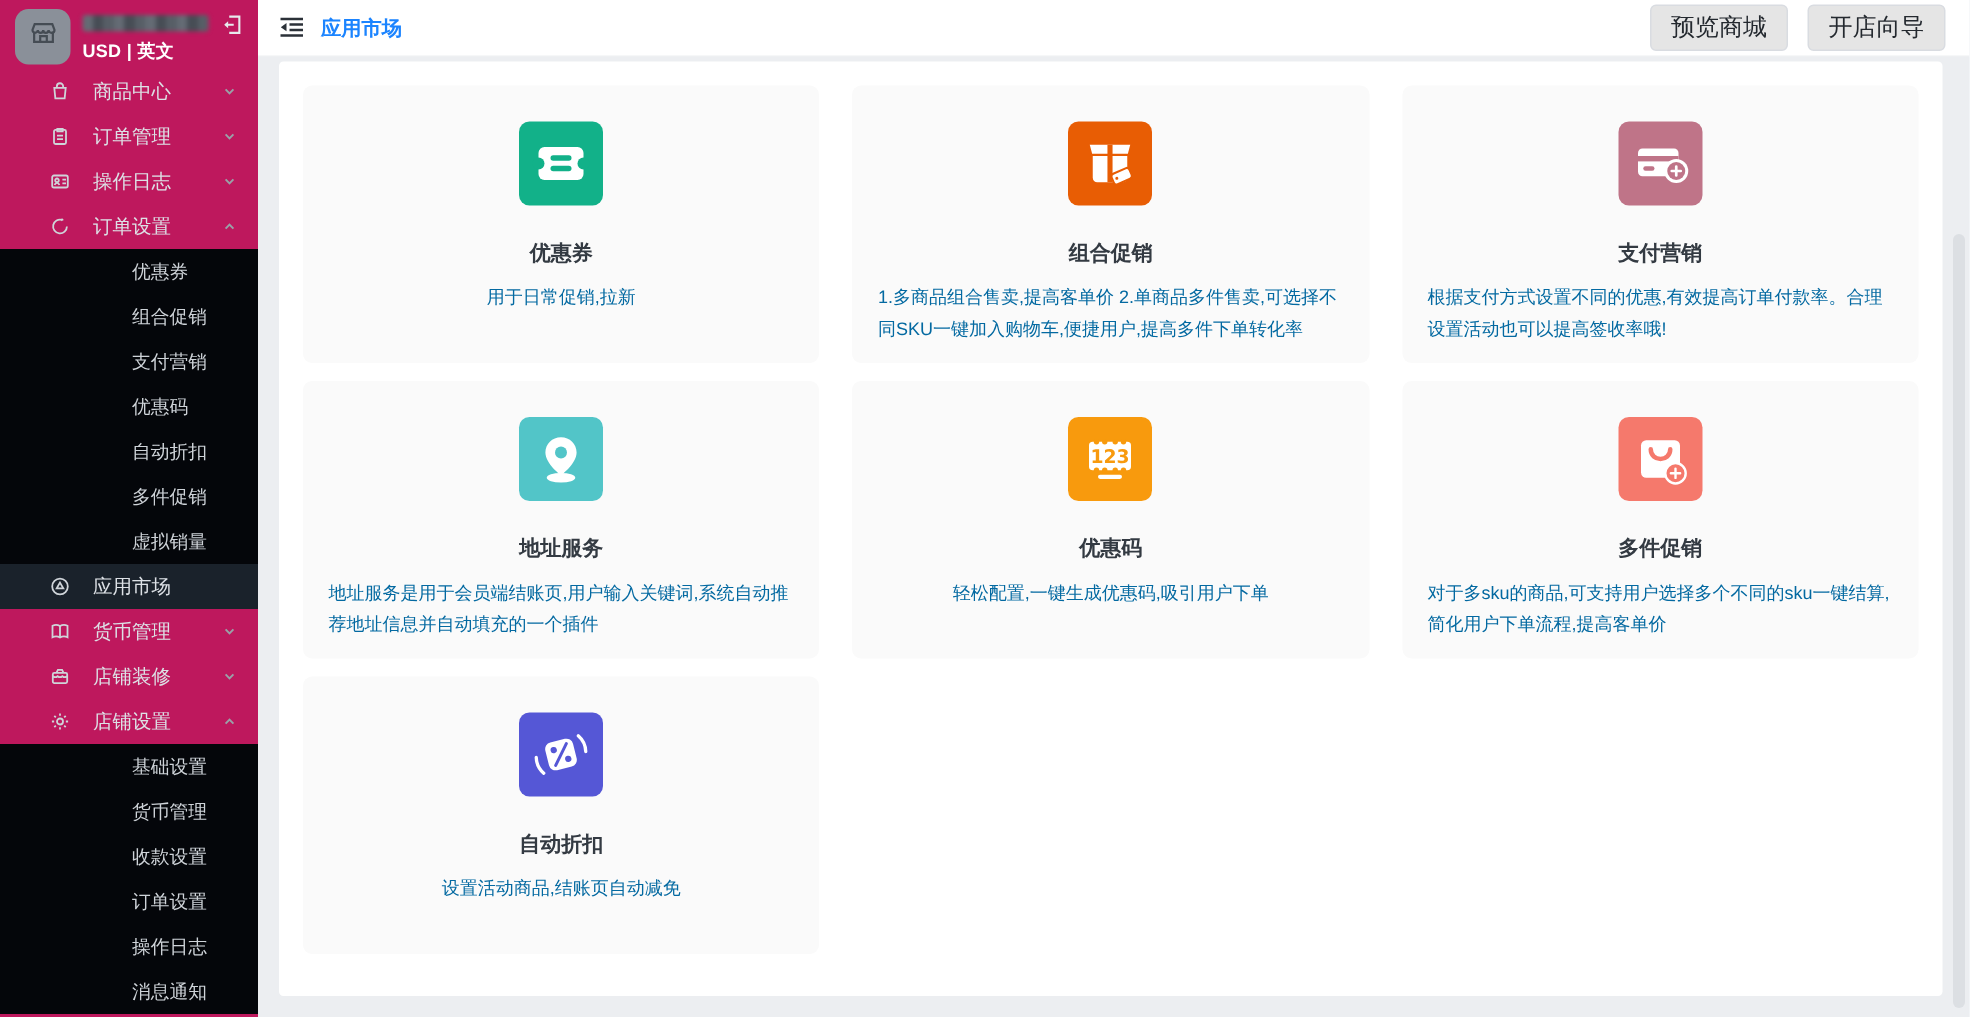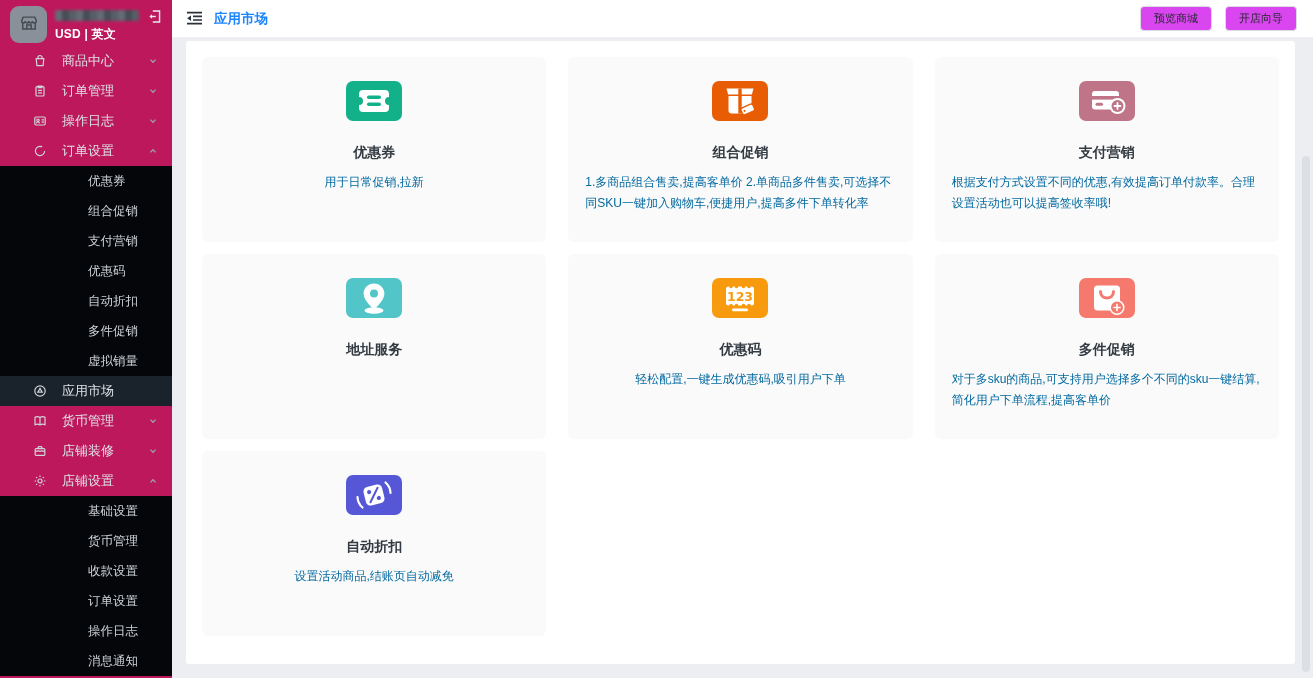--- a/index.html
+++ b/index.html
@@ -48,22 +48,22 @@
   
   .topbar {
     position:absolute; left:172px; top:0; right:0; height:38px; background:#fff;
     display:flex; align-items:center; justify-content:space-between;
     padding:0 16px 0 14px; border-bottom:1px solid #eef0f2; z-index:4;
   }
   .topbar-left { display:flex; align-items:center; gap:11px; }
   .page-title { color:#1b84ff; font-size:13.5px; font-weight:bold; }
   .topbar-right { display:flex; align-items:center; gap:13px; }
   .tb-btn {
-    background:#d946ef; border:1px solid #d9dce1; border-radius:4px;
-    font-size:11px; color:#24292f; padding:5px 13px; cursor:pointer;
+    background:#e5e5e5; border:1px solid #d9dce1; border-radius:4px;
+    font-size:16px; color:#24292f; padding:5px 13px; cursor:pointer;
     font-family:inherit; line-height:1.2;
   }
 
   
   .content {
     position:absolute; left:172px; top:38px; right:0; bottom:0;
     background:#eceef1; padding:3px 18px 14px 14px;
   }
   .panel {
     background:#fff; border-radius:3px; width:100%; height:100%;
@@ -71,21 +71,21 @@
   }
   .cards {
     display:grid; grid-template-columns:repeat(3,1fr);
     grid-auto-rows:185px; column-gap:22px; row-gap:12px;
   }
   .card {
     background:#fafafa; border-radius:6px; text-align:center;
     padding:24px 0 0; cursor:pointer;
   }
   .app-icon {
-    width:56px; height:40px; border-radius:7px; margin:0 auto;
+    width:56px; height:56px; border-radius:7px; margin:0 auto;
     display:flex; align-items:center; justify-content:flex-start;
   }
   .app-name { font-size:14px; font-weight:600; color:#333a42; margin-top:23px; }
   .app-desc-wrap { margin-top:10px; padding:0 17px; text-align:center; }
   .app-desc {
     display:inline-block; text-align:left; font-size:12px;
     color:#0369a1; line-height:21px; max-width:100%;
   }
 
   
@@ -324,20 +324,21 @@
 
       <div class="card">
         <div class="app-icon" style="background: rgb(82, 197, 200); color: rgb(82, 197, 200);">
           <svg width="56" height="56" viewBox="0 0 56 56">
             <ellipse cx="28" cy="40.5" rx="9.5" ry="3.2" fill="#fff"></ellipse>
             <path d="M28 13.5c-5.9 0-10.4 4.5-10.4 10.2 0 7.4 10.4 15.3 10.4 15.3s10.4-7.9 10.4-15.3c0-5.7-4.5-10.2-10.4-10.2z" fill="#fff"></path>
             <circle cx="28" cy="23.6" r="4" fill="currentColor"></circle>
           </svg>
         </div>
         <div class="app-name">地址服务</div>
+        <div class="app-desc-wrap"><span class="app-desc">地址服务是用于会员端结账页,用户输入关键词,系统自动推荐地址信息并自动填充的一个插件</span></div>
       </div>
 
       <div class="card">
         <div class="app-icon" style="background: rgb(248, 154, 13); color: rgb(248, 154, 13);">
           <svg width="56" height="56" viewBox="0 0 56 56">
             <rect x="14" y="16.5" width="28" height="19" rx="2.5" fill="#fff"></rect>
             <circle cx="19" cy="16.5" r="1.8" fill="currentColor"></circle>
               <circle cx="24.5" cy="16.5" r="1.8" fill="currentColor"></circle>
             <circle cx="31.5" cy="16.5" r="1.8" fill="currentColor"></circle>
               <circle cx="37" cy="16.5" r="1.8" fill="currentColor"></circle>

